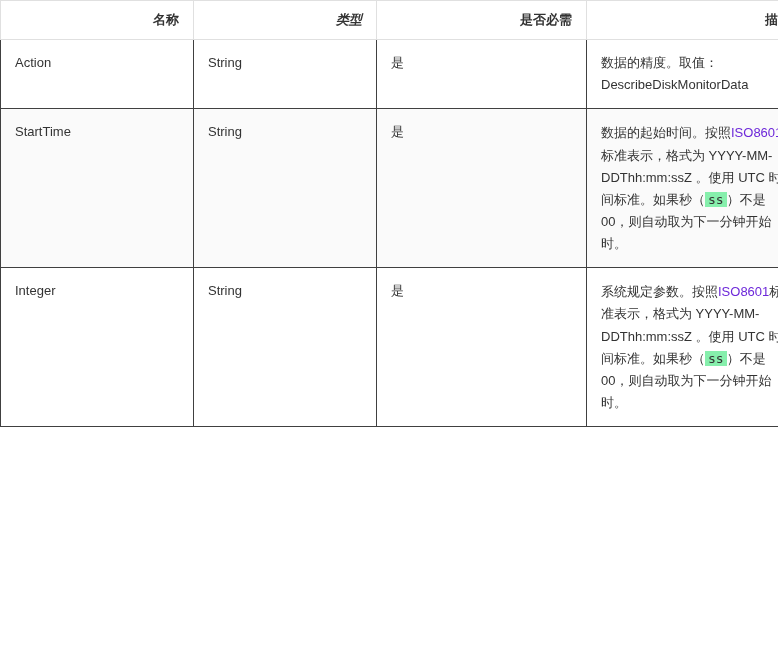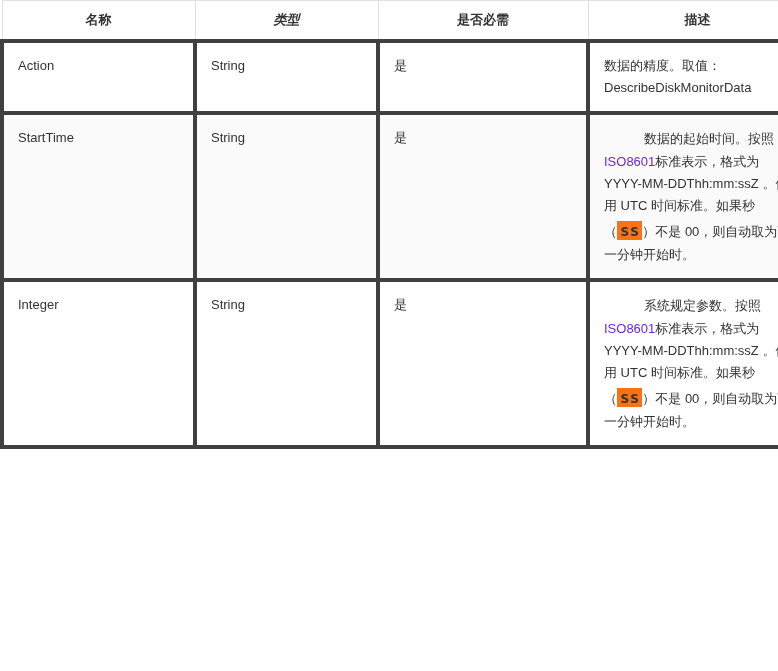--- a/index.html
+++ b/index.html
@@ -12,29 +12,29 @@
     table {
       width: 778px;
       border-collapse: collapse;
       table-layout: fixed;
     }
     thead tr {
       background: #f5f5f5;
     }
     th {
       padding: 10px 14px;
-      text-align: center;
+      text-align: right;
       font-weight: 600;
       color: #333;
       border: 1px solid #e0e0e0;
       font-size: 13px;
     }
     td {
       padding: 12px 14px;
-      border: 4px solid #404040;
+      border: 1px solid #404040;
       vertical-align: top;
       font-size: 13px;
       color: #333;
       line-height: 1.7;
     }
     tr:nth-child(even) {
       background: #fafafa;
     }
     tr:nth-child(odd) {
       background: #fff;
@@ -42,28 +42,26 @@
     .col-name { width: 193px; }
     .col-type { width: 183px; font-style: italic; }
     .col-required { width: 210px; }
     .col-desc { width: 219px; }
     .link-blue {
       color: #6d28d9;
       text-decoration: none;
     }
     .desc-text {
       line-height: 1.8;
-      margin-left: 40px;
     }
     .code-inline {
-      background: #f97316;
+      background: #86efac;
       padding: 0 3px;
       font-family: monospace;
-      font-size: 16px;
-      font-weight: bold;
+      font-size: 13px;
     }
     .bullet-list {
       list-style: disc;
       padding-left: 18px;
       margin: 4px 0;
     }
     .bullet-list li {
       line-height: 1.8;
     }
     .footer-badge {

